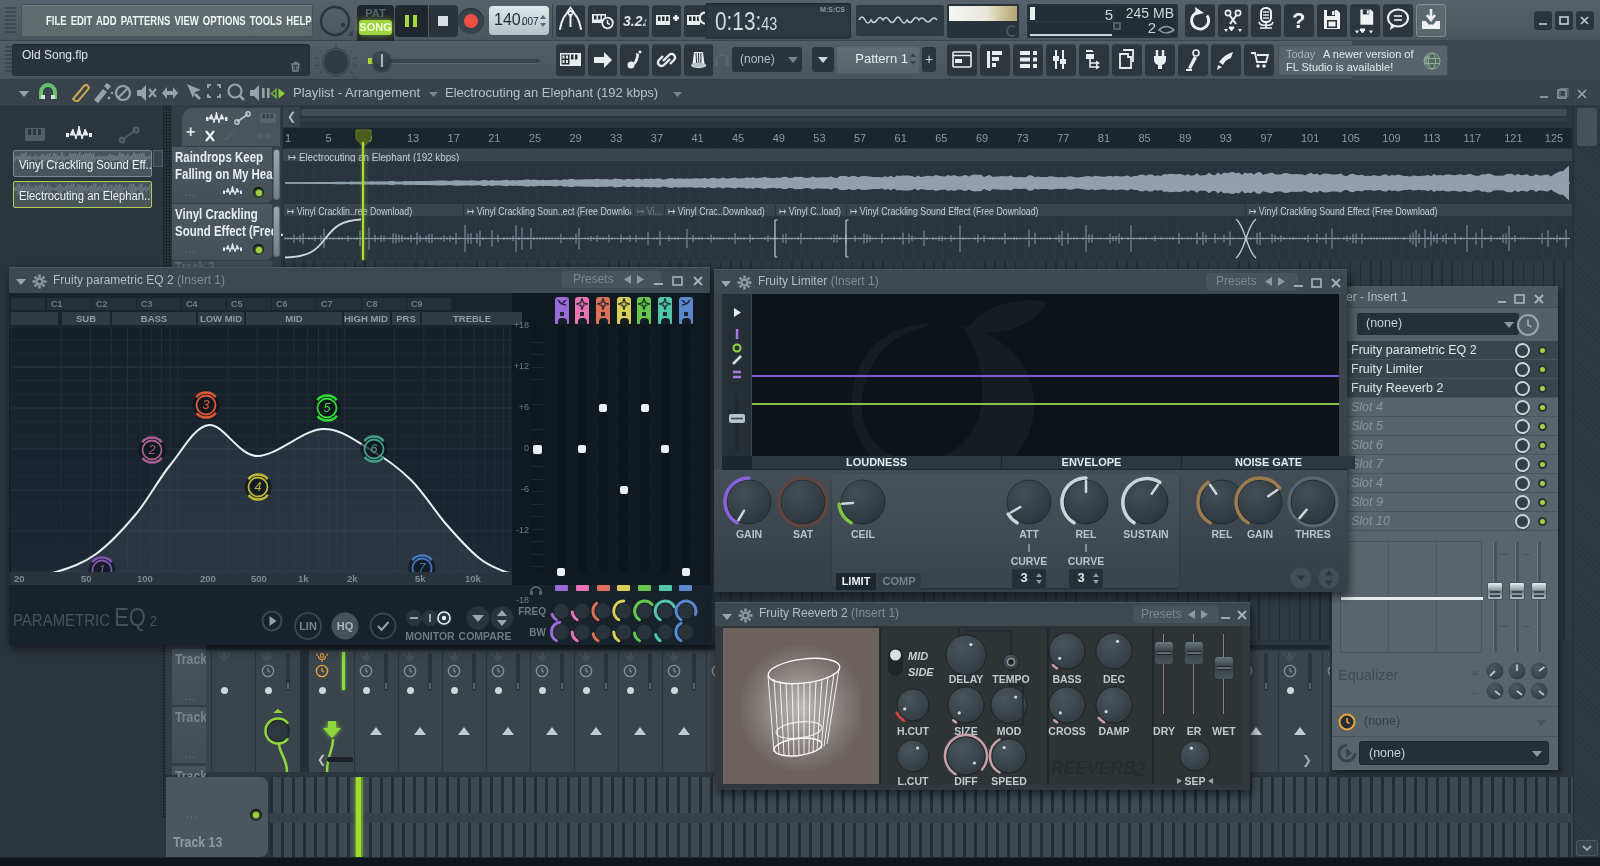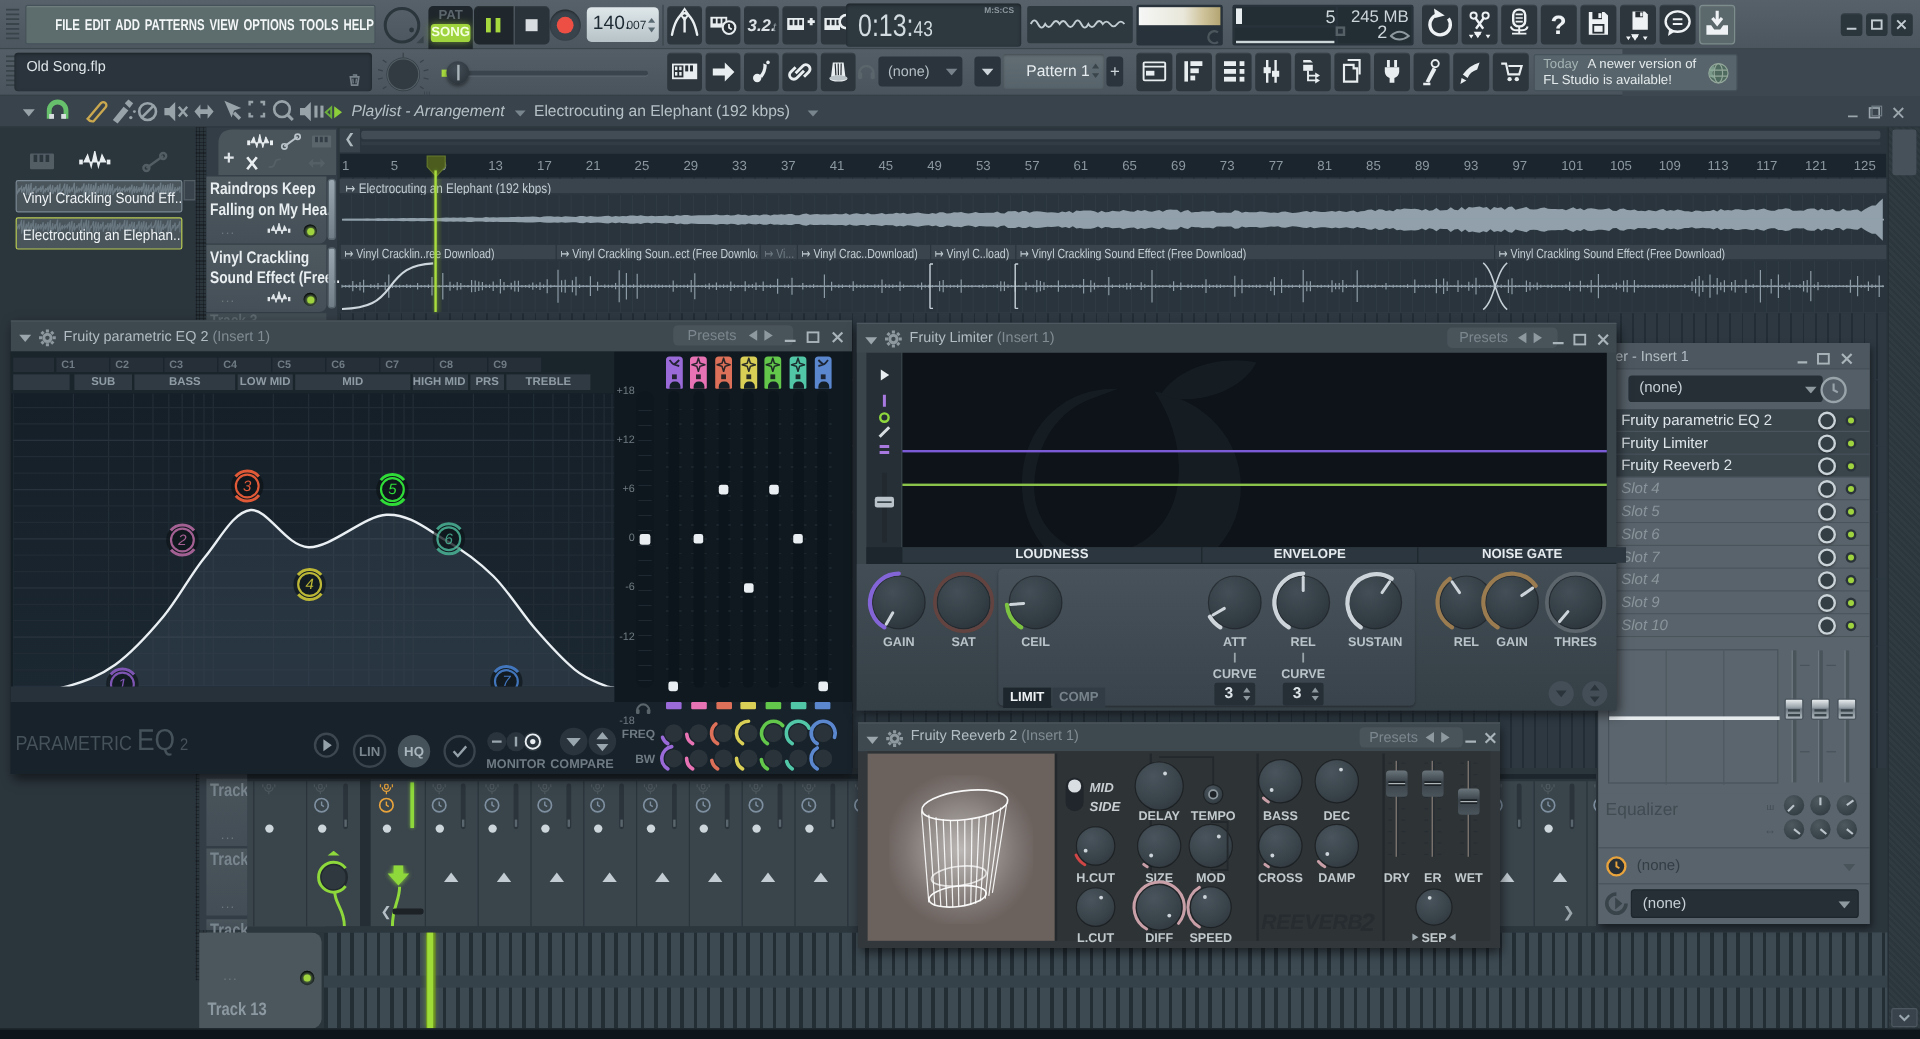--- a/index.html
+++ b/index.html
@@ -450,21 +450,21 @@
       <g transform="translate(234,0)" fill="#97a2a9">
           <path d="M2 10 h4 l5 -5 v16 l-5 -5 H2 z"></path>
           <rect x="14" y="8" width="2.6" height="10"></rect>
           <rect x="19" y="8" width="2.6" height="10"></rect>
         </g>
     </svg>
     <svg class="abs" style="left:269px;top:6px;" width="18" height="15" viewBox="0 0 18 15">
         <path d="M7 3.5 L2.5 7.5 L7 11.5 z" fill="none" stroke="#6aaf3a" stroke-width="1.6"></path>
         <path d="M9.5 2.5 L16 7.5 L9.5 12.5 z" fill="#8ccf3a"></path>
       </svg>
-    <div class="abs" style="left:293px;top:5px;font-size:13px;color:#b6c1c7;font-style:italic;">Playlist - Arrangement</div>
+    <div class="abs" style="left:293px;top:5px;font-size:13px;color:#b6c1c7;">Playlist - Arrangement</div>
     <svg class="abs" style="left:428px;top:11px;" width="11" height="7" viewBox="0 0 11 7">
         <path d="M1 1 l9 0 -4.5 5 z" fill="#79858c"></path>
       </svg>
     <div class="abs" style="left:445px;top:5px;font-size:13px;color:#b6c1c7;">Electrocuting an Elephant (192 kbps)</div>
     <svg class="abs" style="left:672px;top:11px;" width="11" height="7" viewBox="0 0 11 7">
         <path d="M1 1 l9 0 -4.5 5 z" fill="#79858c"></path>
       </svg>
     <svg class="abs" style="left:1538px;top:7px;" width="56" height="14" viewBox="0 0 56 14">
       <line x1="2" y1="10" x2="10" y2="10" stroke="#9aa5ac" stroke-width="1.6"></line>
       <rect x="20" y="3" width="8" height="8" fill="none" stroke="#9aa5ac" stroke-width="1.4"></rect>
@@ -1666,21 +1666,21 @@
         <div style="position:absolute;left:398px;top:0;width:44px;height:12px;background:#262f38;font-size:9px;font-weight:bold;color:#6f7b84;padding-left:4px;line-height:12px;">C9</div>
       </div>
 <div class="abs" style="left:0;top:45px;height:13px;">
         <div style="position:absolute;left:2px;top:0;width:47px;height:13px;background:#2f3a43;font-size:9.5px;font-weight:bold;color:#909ca5;text-align:center;line-height:13px;"></div>
         <div style="position:absolute;left:53px;top:0;width:48px;height:13px;background:#2f3a43;font-size:9.5px;font-weight:bold;color:#909ca5;text-align:center;line-height:13px;">SUB</div>
         <div style="position:absolute;left:103px;top:0;width:84px;height:13px;background:#2f3a43;font-size:9.5px;font-weight:bold;color:#909ca5;text-align:center;line-height:13px;">BASS</div>
         <div style="position:absolute;left:189px;top:0;width:46px;height:13px;background:#2f3a43;font-size:9.5px;font-weight:bold;color:#909ca5;text-align:center;line-height:13px;">LOW MID</div>
         <div style="position:absolute;left:237px;top:0;width:96px;height:13px;background:#2f3a43;font-size:9.5px;font-weight:bold;color:#909ca5;text-align:center;line-height:13px;">MID</div>
         <div style="position:absolute;left:335px;top:0;width:46px;height:13px;background:#2f3a43;font-size:9.5px;font-weight:bold;color:#909ca5;line-height:13px;">HIGH MID</div>
         <div style="position:absolute;left:383px;top:0;width:28px;height:13px;background:#2f3a43;font-size:9.5px;font-weight:bold;color:#909ca5;text-align:center;line-height:13px;">PRS</div>
-        <div style="position:absolute;left:413px;top:0;width:70px;height:13px;background:#2f3a43;font-size:9.5px;font-weight:bold;color:#909ca5;text-align:center;line-height:13px;">TREBLE</div>
+        <div style="position:absolute;left:413px;top:0;width:100px;height:13px;background:#2f3a43;font-size:9.5px;font-weight:bold;color:#909ca5;text-align:center;line-height:13px;">TREBLE</div>
       </div>
 <svg class="abs" style="left:2px;top:61px;" width="501" height="244" viewBox="0 0 501 244">
         <defs>
           <linearGradient id="gbg" x1="0" y1="0" x2="0" y2="1">
             <stop offset="0" stop-color="#151f28"></stop>
             <stop offset="1" stop-color="#1b2731"></stop>
           </linearGradient>
         </defs>
         <rect width="501" height="244" fill="url(#gbg)"></rect>
         <g stroke="#222d36" stroke-width="1">
@@ -1766,20 +1766,31 @@
         <text x="316" y="84" font-size="12.5" font-style="italic" fill="#30dd38" text-anchor="middle" opacity="1.0">5</text>
         <circle cx="363" cy="121" r="13.5" fill="rgba(10,16,20,0.6)"></circle>
         <circle cx="363" cy="121" r="9.5" fill="rgba(16,24,30,0.5)" stroke="#4fc0a0" stroke-width="1.8" opacity="0.8"></circle>
         <circle cx="363" cy="121" r="12.5" fill="none" stroke="#4fc0a0" stroke-width="2.5" stroke-dasharray="22 17.3" stroke-dashoffset="-8.2" opacity="0.8"></circle>
         <text x="363" y="125" font-size="12.5" font-style="italic" fill="#4fc0a0" text-anchor="middle" opacity="0.8">6</text>
         <circle cx="411" cy="240" r="13.5" fill="rgba(10,16,20,0.6)"></circle>
         <circle cx="411" cy="240" r="9.5" fill="rgba(16,24,30,0.5)" stroke="#4a86d8" stroke-width="1.8" opacity="0.85"></circle>
         <circle cx="411" cy="240" r="12.5" fill="none" stroke="#4a86d8" stroke-width="2.5" stroke-dasharray="22 17.3" stroke-dashoffset="-8.2" opacity="0.85"></circle>
         <text x="411" y="244" font-size="12.5" font-style="italic" fill="#4a86d8" text-anchor="middle" opacity="0.85">7</text>
       </svg>
+<div class="abs" style="left:2px;top:305px;width:501px;height:13px;">
+        <div style="position:absolute;left:0px;top:0;width:66px;height:13px;background:#2a343d;font-size:9.5px;color:#7e8a92;padding-left:3px;line-height:13px;font-weight:bold;">20</div>
+        <div style="position:absolute;left:67px;top:0;width:55px;height:13px;background:#2a343d;font-size:9.5px;color:#7e8a92;padding-left:3px;line-height:13px;font-weight:bold;">50</div>
+        <div style="position:absolute;left:123px;top:0;width:62px;height:13px;background:#2a343d;font-size:9.5px;color:#7e8a92;padding-left:3px;line-height:13px;font-weight:bold;">100</div>
+        <div style="position:absolute;left:186px;top:0;width:50px;height:13px;background:#2a343d;font-size:9.5px;color:#7e8a92;padding-left:3px;line-height:13px;font-weight:bold;">200</div>
+        <div style="position:absolute;left:237px;top:0;width:46px;height:13px;background:#2a343d;font-size:9.5px;color:#7e8a92;padding-left:3px;line-height:13px;font-weight:bold;">500</div>
+        <div style="position:absolute;left:284px;top:0;width:48px;height:13px;background:#2a343d;font-size:9.5px;color:#7e8a92;padding-left:3px;line-height:13px;font-weight:bold;">1k</div>
+        <div style="position:absolute;left:333px;top:0;width:67px;height:13px;background:#2a343d;font-size:9.5px;color:#7e8a92;padding-left:3px;line-height:13px;font-weight:bold;">2k</div>
+        <div style="position:absolute;left:401px;top:0;width:49px;height:13px;background:#2a343d;font-size:9.5px;color:#7e8a92;padding-left:3px;line-height:13px;font-weight:bold;">5k</div>
+        <div style="position:absolute;left:451px;top:0;width:49px;height:13px;background:#2a343d;font-size:9.5px;color:#7e8a92;padding-left:3px;line-height:13px;font-weight:bold;">10k</div>
+      </div>
 <div class="abs" style="left:502px;top:0px;width:19px;height:318px;">
         <div style="position:absolute;right:1px;top:53px;font-size:9px;color:#6f7b83;">+18</div>
         <div style="position:absolute;right:1px;top:94px;font-size:9px;color:#6f7b83;">+12</div>
         <div style="position:absolute;right:1px;top:135px;font-size:9px;color:#6f7b83;">+6</div>
         <div style="position:absolute;right:1px;top:176px;font-size:9px;color:#6f7b83;">0</div>
         <div style="position:absolute;right:1px;top:217px;font-size:9px;color:#6f7b83;">-6</div>
         <div style="position:absolute;right:1px;top:258px;font-size:9px;color:#6f7b83;">-12</div>
         <div style="position:absolute;right:1px;top:299px;font-size:9px;color:#6f7b83;margin-top:29px;">-18</div>
       </div>
 <div class="abs" style="left:521px;top:59px;width:15px;height:247px;background:#0e171d;border-radius:7px;">

